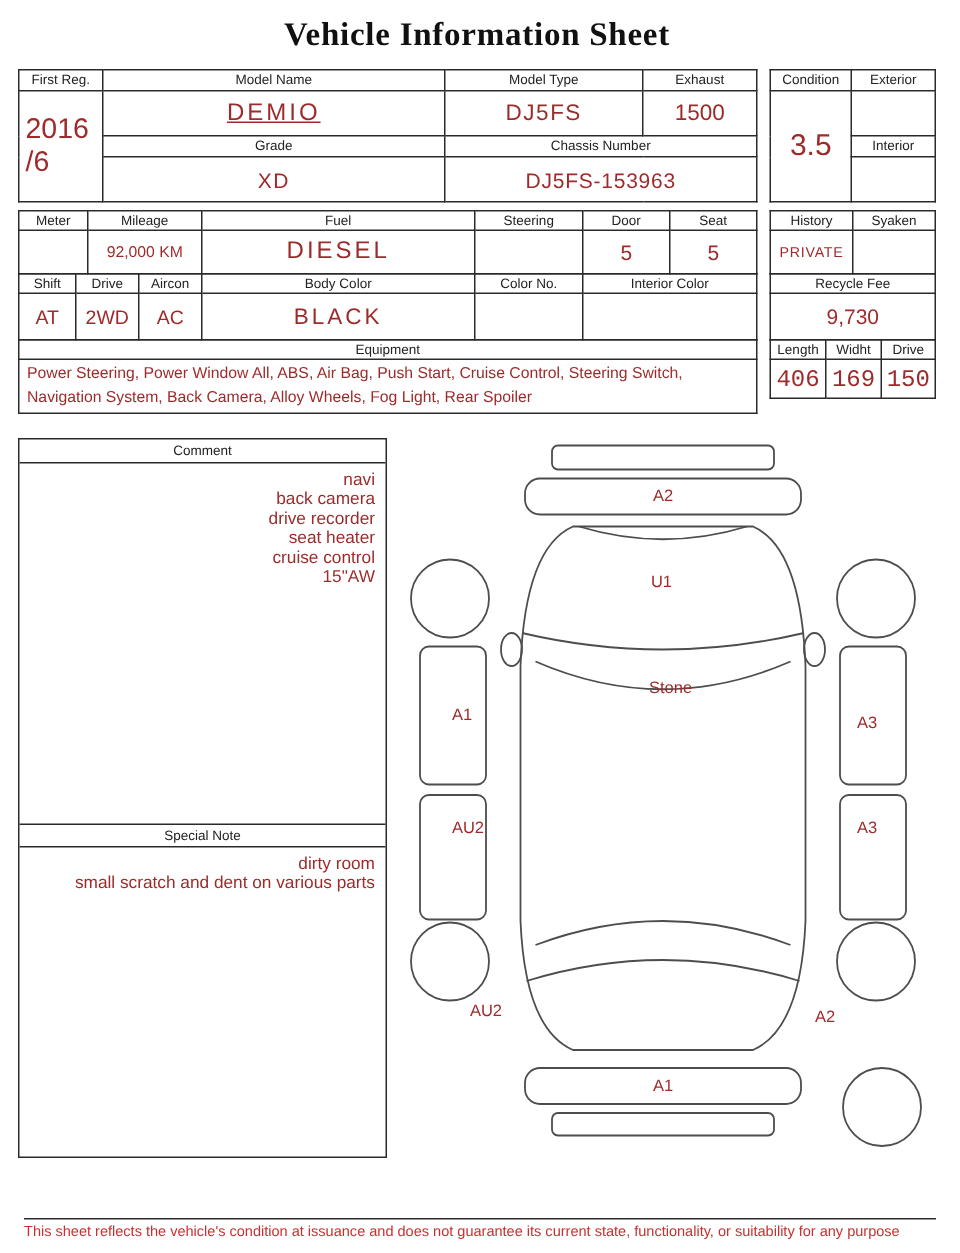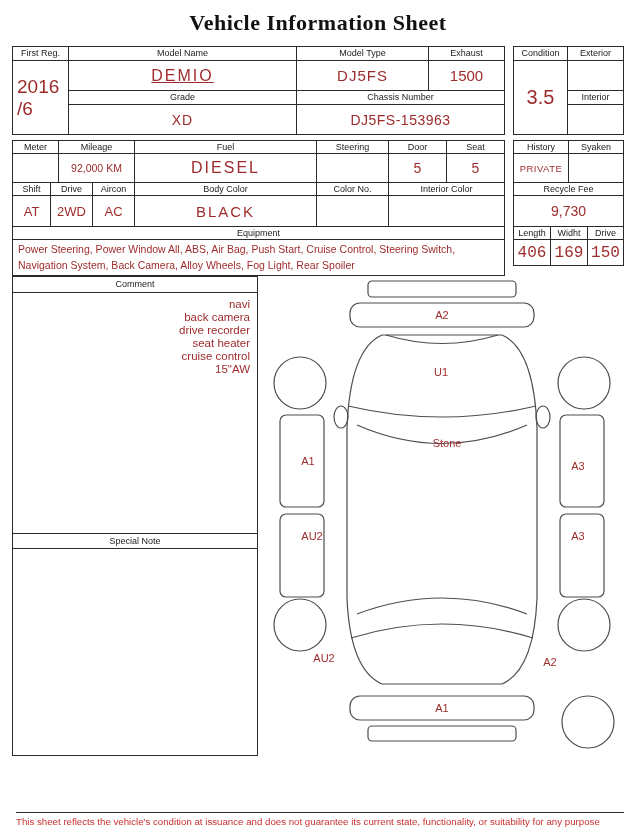--- a/index.html
+++ b/index.html
@@ -50,21 +50,21 @@
   .v-dim { font-size:16px;font-family:Liberation Mono, monospace; }
 
   .equip-text {
     font-size:10.5px; line-height:1.45; text-align:left;
     padding:2px 5px; height:36px; color:var(--value_red);
   }
 
   .stack { margin-top:-1px; }
   .gap5 { height:5px; }
 
-  .main-area { display:flex; height:480px; }
+  .main-area { display:flex; margin-top:16px; height:480px; }
 
   .comment-box {
     width:246px; height:480px; border:1px solid var(--line);
     display:flex; flex-direction:column;
   }
   .box-header {
     height:16px; line-height:15px; font-size:9px; text-align:center;
     border-bottom:1px solid var(--line); color:#222; flex:none;
   }
   .box-header.mid { border-top:1px solid var(--line); }
@@ -286,20 +286,24 @@
       <div class="box-header">Comment</div>
       <div class="box-content first">
         <div>navi</div>
         <div>back camera</div>
         <div>drive recorder</div>
         <div>seat heater</div>
         <div>cruise control</div>
         <div>15"AW</div>
       </div>
       <div class="box-header mid">Special Note</div>
+      <div class="box-content grow">
+        <div>dirty room</div>
+        <div>small scratch and dent on various parts</div>
+      </div>
     </div>
 
     <div class="diagram">
       <svg width="356" height="480" viewBox="0 0 356 480">
         <g fill="none" stroke="#4d4d4d" stroke-width="1.2">
 
           <rect x="104" y="5" width="148" height="16" rx="4"></rect>
 
           <rect x="86" y="27" width="184" height="24" rx="10"></rect>
 

